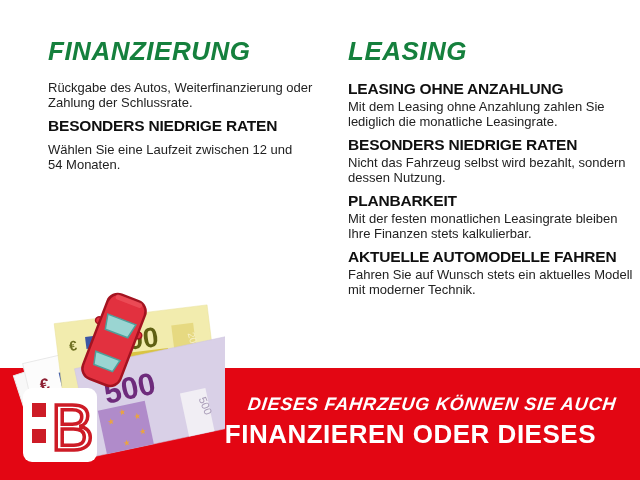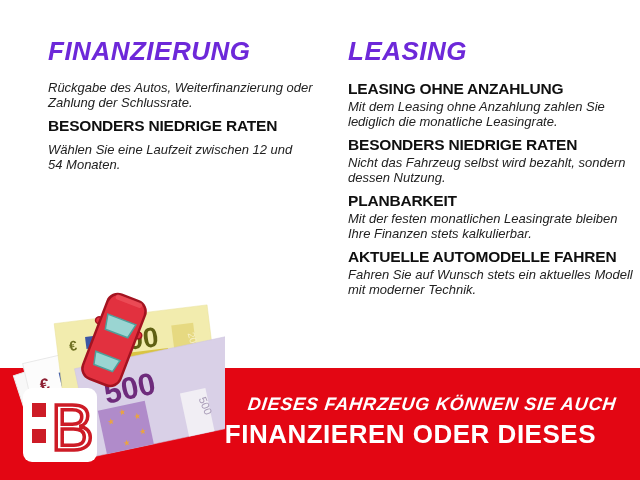--- a/index.html
+++ b/index.html
@@ -6,31 +6,30 @@
   .canvas{
     position:relative;width:640px;height:480px;overflow:hidden;background:#ffffff;
     font-family:"Liberation Sans",sans-serif;
   }
   .col{position:absolute;top:38px;width:300px;}
   .col-left{left:48px;}
   .col-right{left:348px;}
   .col h1{
     margin:0 0 16px 0;
     font-style:italic;font-weight:700;font-size:26px;line-height:26px;
-    letter-spacing:0.5px;color:#6d28d9;
+    letter-spacing:0.5px;color:#15803d;
   }
   .section{margin:0 0 7px 0;}
   .section h2{
     margin:0;font-weight:700;font-size:15.5px;line-height:18px;
     letter-spacing:-0.2px;color:#0f0f0f;
   }
   .section p{
     margin:1px 0 0 0;font-size:13px;line-height:15px;color:#222;
     white-space:pre;
-    font-style:italic;
   }
   .band{
     position:absolute;left:0;top:368px;width:640px;height:112px;
     background:#e30613;z-index:1;
   }
   .banner{
     position:absolute;right:0;top:395px;z-index:2;text-align:right;color:#ffffff;
   }
   .banner .line1{
     font-style:italic;font-weight:700;font-size:18px;line-height:18px;

